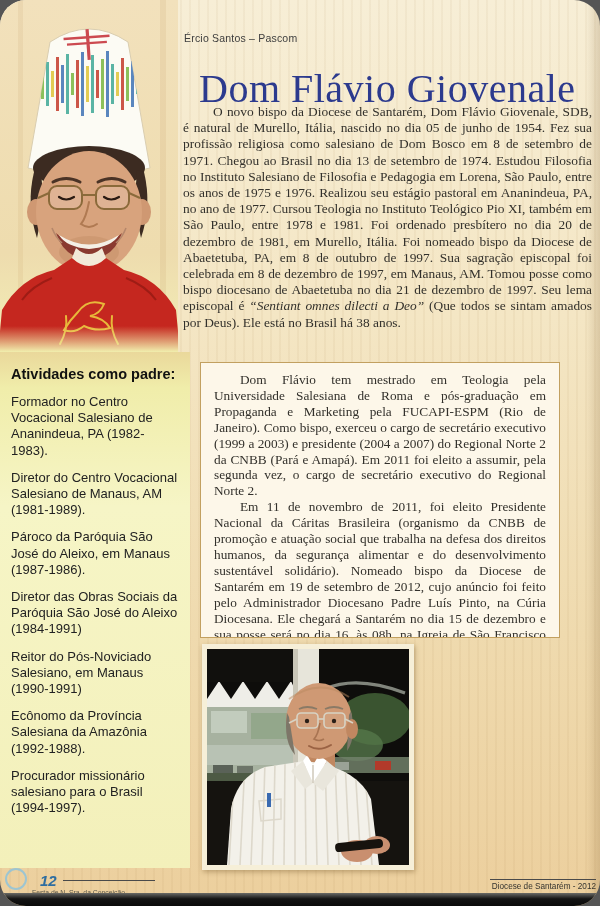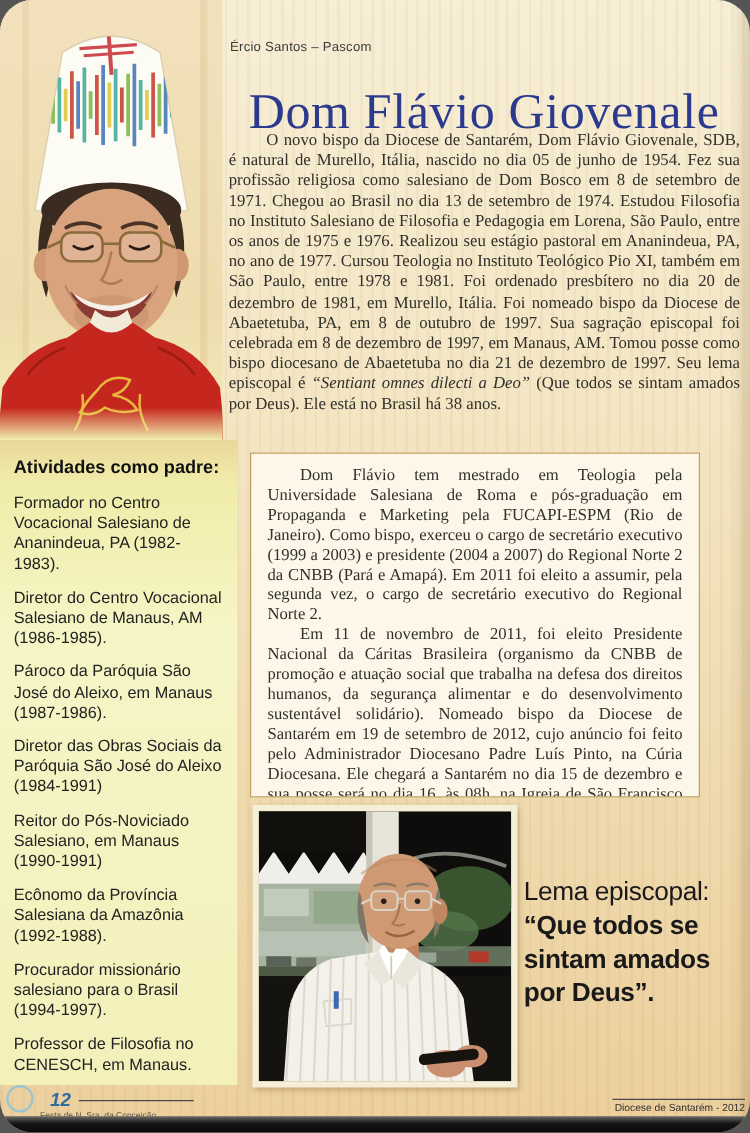--- a/index.html
+++ b/index.html
@@ -218,27 +218,26 @@
   <div class="abs" id="credit">Ércio Santos – Pascom</div>
   <h1 class="abs" id="page-title" style="margin:16px;font-weight:normal;">Dom Flávio Giovenale</h1>
 
   <p class="abs" id="intro" style="margin:0;">
     <span>O novo bispo da Diocese de Santarém, Dom Flávio Giovenale, SDB, é natural de Murello, Itália, nascido no dia 05 de junho de 1954. Fez sua profissão religiosa como salesiano de Dom Bosco em 8 de setembro de 1971. Chegou ao Brasil no dia 13 de setembro de 1974. Estudou Filosofia no Instituto Salesiano de Filosofia e Pedagogia em Lorena, São Paulo, entre os anos de 1975 e 1976. Realizou seu estágio pastoral em Ananindeua, PA, no ano de 1977. Cursou Teologia no Instituto Teológico Pio XI, também em São Paulo, entre 1978 e 1981. Foi ordenado presbítero no dia 20 de dezembro de 1981, em Murello, Itália. Foi nomeado bispo da Diocese de Abaetetuba, PA, em 8 de outubro de 1997. Sua sagração episcopal foi celebrada em 8 de dezembro de 1997, em Manaus, AM. Tomou posse como bispo diocesano de Abaetetuba no dia 21 de dezembro de 1997. Seu lema episcopal é </span><span class="motto-latin">“Sentiant omnes dilecti a Deo”</span><span> (Que todos se sintam amados por Deus). Ele está no Brasil há 38 anos.</span>
   </p>
 
   <aside class="abs" id="sidebar">
     <h3>Atividades como padre:</h3>
     <div class="sb-item">Formador no Centro Vocacional Salesiano de Ananindeua, PA (1982-1983).</div>
-    <div class="sb-item">Diretor do Centro Vocacional Salesiano de Manaus, AM (1986-1985).</div>
+    <div class="sb-item">Diretor do Centro Vocacional Salesiano de Manaus, AM (1981-1989).</div>
     <div class="sb-item">Pároco da Paróquia São José do Aleixo, em Manaus (1987-1986).</div>
     <div class="sb-item">Diretor das Obras Sociais da Paróquia São José do Aleixo (1984-1991)</div>
     <div class="sb-item">Reitor do Pós-Noviciado Salesiano, em Manaus (1990-1991)</div>
     <div class="sb-item">Ecônomo da Província Salesiana da Amazônia (1992-1988).</div>
     <div class="sb-item">Procurador missionário salesiano para o Brasil (1994-1997).</div>
-    <div class="sb-item">Professor de Filosofia no CENESCH, em Manaus.</div>
   </aside>
 
   <section class="abs" id="info-box">
     <p>Dom Flávio tem mestrado em Teologia pela Universidade Salesiana de Roma e pós-graduação em Propaganda e Marketing pela FUCAPI-ESPM (Rio de Janeiro). Como bispo, exerceu o cargo de secretário executivo (1999 a 2003) e presidente (2004 a 2007) do Regional Norte 2 da CNBB (Pará e Amapá). Em 2011 foi eleito a assumir, pela segunda vez, o cargo de secretário executivo do Regional Norte 2.</p>
     <p>Em 11 de novembro de 2011, foi eleito Presidente Nacional da Cáritas Brasileira (organismo da CNBB de promoção e atuação social que trabalha na defesa dos direitos humanos, da segurança alimentar e do desenvolvimento sustentável solidário). Nomeado bispo da Diocese de Santarém em 19 de setembro de 2012, cujo anúncio foi feito pelo Administrador Diocesano Padre Luís Pinto, na Cúria Diocesana. Ele chegará a Santarém no dia 15 de dezembro e sua posse será no dia 16, às 08h, na Igreja de São Francisco de Assis, no Caranazal.</p>
   </section>
 
   <figure class="abs" id="portrait" style="margin:0;">
     <svg width="202" height="216" viewBox="0 0 202 216">
       <defs>
@@ -317,24 +316,20 @@
       <path d="M118,60 Q127,56 136,60" stroke="#8a7a66" stroke-width="1.8" fill="none"></path>
       <path d="M113,74 Q111,86 107,90 Q112,93 117,90" stroke="#a87452" stroke-width="1.6" fill="none"></path>
       <path d="M102,97 Q112,103 124,96" stroke="#9a6243" stroke-width="2" fill="none" stroke-linecap="round"></path>
 
       <ellipse cx="150" cy="202" rx="16" ry="11" fill="#c98f6f"></ellipse>
       <ellipse cx="170" cy="196" rx="13" ry="9" fill="#c98f6f"></ellipse>
       <rect x="128" y="192" width="48" height="9" rx="4" fill="#17130e" transform="rotate(-6 152 196)"></rect>
     </svg>
   </figure>
 
-  <div class="abs" id="lema">
-    <div id="lema-label">Lema episcopal:</div>
-    <div id="lema-quote">“Que todos se sintam amados por Deus”.</div>
-  </div>
 
   <div class="abs" id="footer-left">
     <div class="fl-row">
       <span id="footer-ornament"></span>
       <span id="footer-page-number">12</span>
       <span class="fl-rule"></span>
     </div>
     <div id="footer-left-text">Festa de N. Sra. da Conceição</div>
   </div>
 

